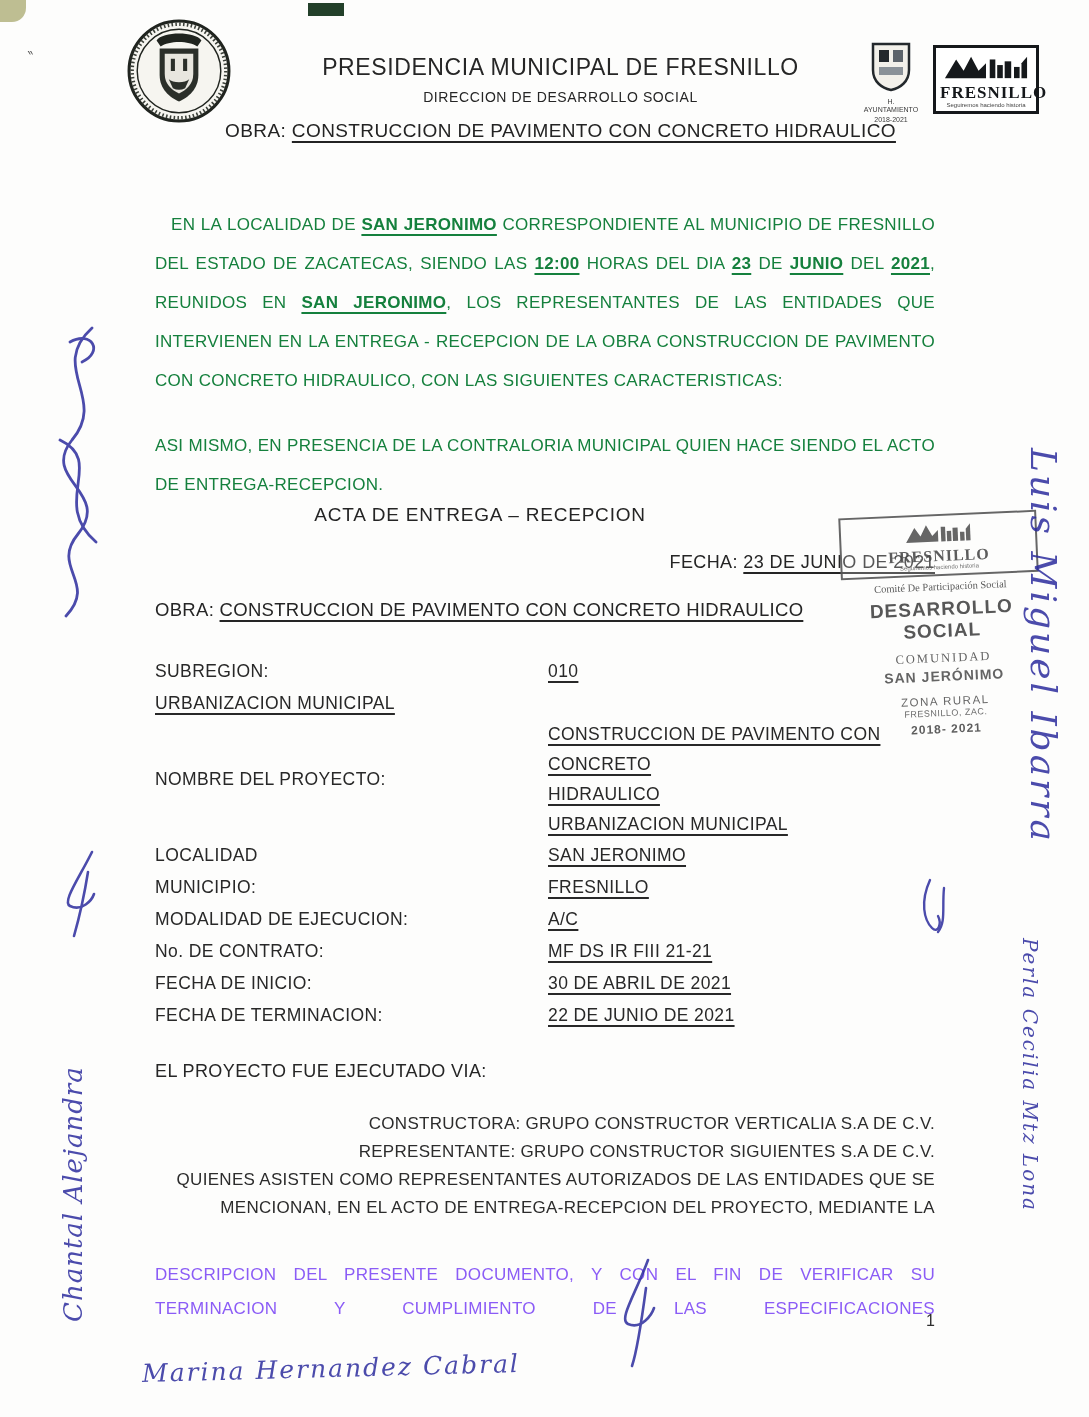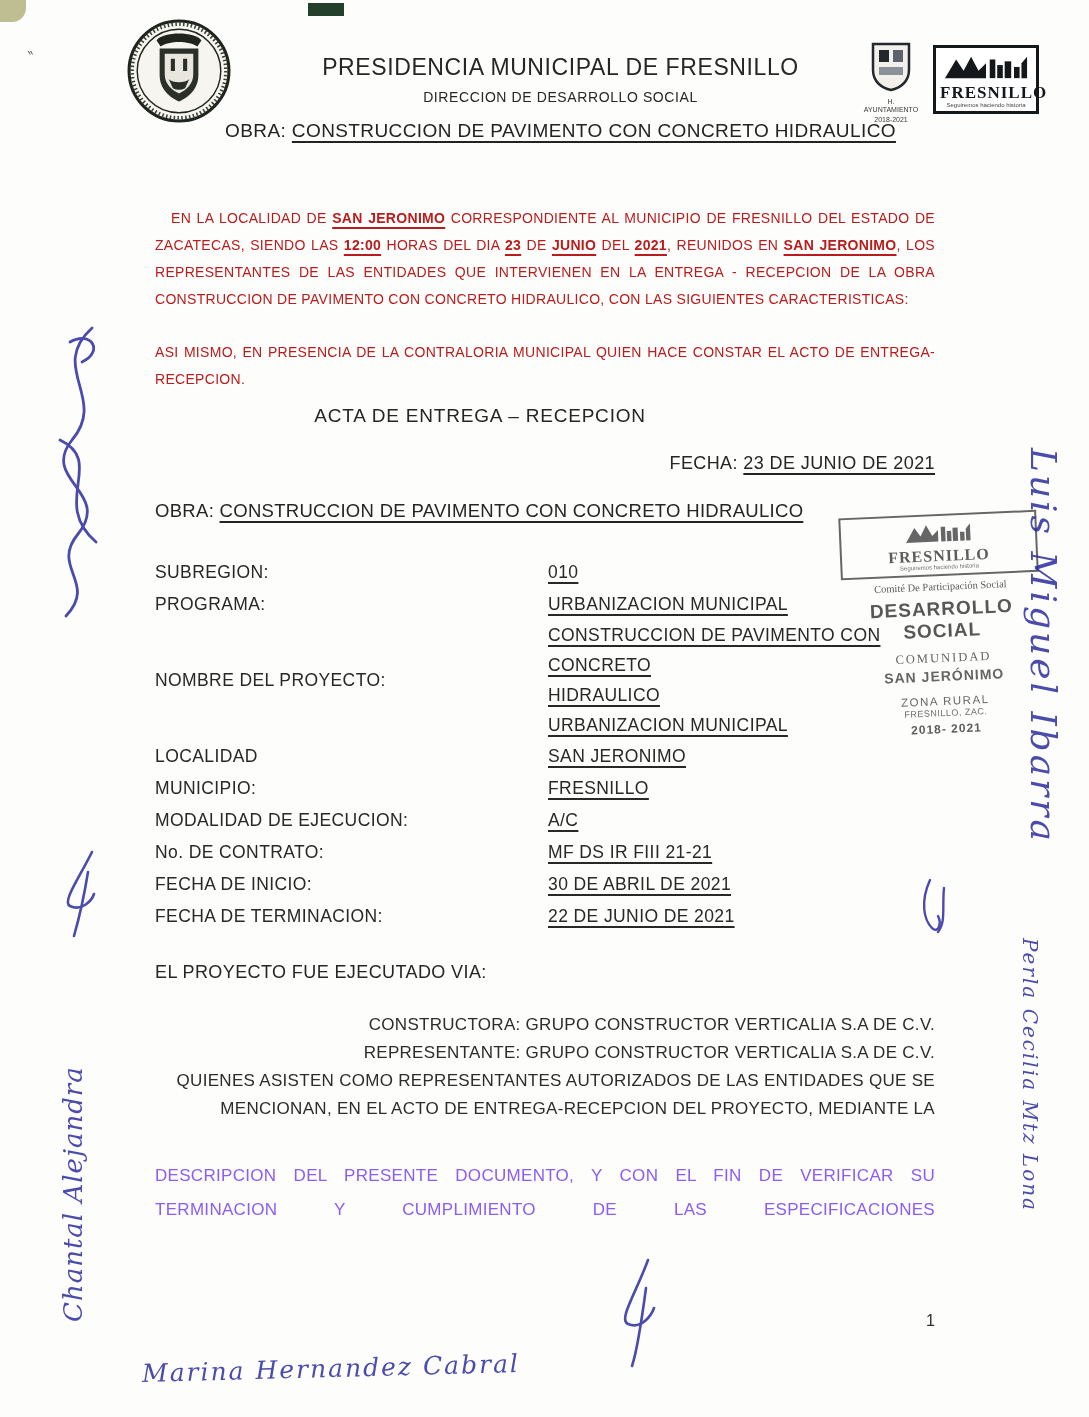--- a/index.html
+++ b/index.html
@@ -22,25 +22,25 @@
   .crest-wrap { position:absolute; left:860px; top:40px; width:62px; text-align:center; }
   .crest-caption { font-size:7px; line-height:8px; color:#3a3a3a; margin-top:2px; }
   .fres-logo { position:absolute; left:933px; top:45px; width:106px; border:3px solid #15181b;
                background:#fff; padding:4px 4px 2px 4px; text-align:center; }
   .fres-name { font-family:"Liberation Serif", serif; font-weight:700; font-size:17px;
                letter-spacing:1px; color:#15181b; line-height:18px; }
   .fres-tag { font-size:6px; color:#444; line-height:7px; }
 
   
   .main { position:absolute; left:155px; top:205px; width:780px; }
-  .para { font-size:14px; line-height:27px; letter-spacing:0.3px; text-align:justify; color:#b91c1c; }
+  .para { font-size:17px; line-height:39px; letter-spacing:0.3px; text-align:justify; color:#15803d; }
   .intro { text-indent:16px; }
   .u { font-weight:700; text-decoration:underline; text-underline-offset:4px; text-decoration-thickness:2px; }
   .p2 { margin-top:26px; }
-  .acta { margin-top:12px; text-align:center; padding-right:130px; font-size:19px; letter-spacing:0.8px; color:#252525; }
+  .acta { margin-top:0; text-align:center; padding-right:130px; font-size:19px; letter-spacing:0.8px; color:#252525; }
   .fecha-line { margin-top:26px; text-align:right; font-size:18px; letter-spacing:0.4px; color:#252525; }
   .fecha-line .uv, .obra-line .uv { text-decoration:underline; text-underline-offset:4px; text-decoration-thickness:2px; }
   .obra-line { margin-top:26px; font-size:18.5px; letter-spacing:0.3px; color:#252525; }
 
   
   .fields { margin-top:34px; font-size:17.5px; letter-spacing:0.4px; color:#282828; }
   .frow { display:flex; line-height:32px; }
   .frow .lbl { width:393px; flex:none; }
   .frow .val { flex:1; }
   .uv2 { text-decoration:underline; text-underline-offset:4px; text-decoration-thickness:2px; }
@@ -137,41 +137,40 @@
       <path d="M84 28 V12 l6 -7 v23 z" fill="#15181b"></path>
     </svg>
     <div class="fres-name">FRESNILLO</div>
     <div class="fres-tag">Seguiremos haciendo historia</div>
   </div>
 
   <div class="main">
 
     <p class="para intro"><span>EN LA LOCALIDAD DE </span><span class="u">SAN JERONIMO</span><span> CORRESPONDIENTE AL MUNICIPIO DE FRESNILLO DEL ESTADO DE ZACATECAS, SIENDO LAS </span><span class="u">12:00</span><span> HORAS DEL DIA </span><span class="u">23</span><span> DE </span><span class="u">JUNIO</span><span> DEL </span><span class="u">2021</span><span>, REUNIDOS EN </span><span class="u">SAN JERONIMO</span><span>, LOS REPRESENTANTES DE LAS ENTIDADES QUE INTERVIENEN EN LA ENTREGA - RECEPCION DE LA OBRA CONSTRUCCION DE PAVIMENTO CON CONCRETO HIDRAULICO, CON LAS SIGUIENTES CARACTERISTICAS:</span></p>
 
-    <p class="para p2">ASI MISMO, EN PRESENCIA DE LA CONTRALORIA MUNICIPAL QUIEN HACE CONSTAR EL ACTO DE ENTREGA-RECEPCION.</p>
+    <p class="para p2">ASI MISMO, EN PRESENCIA DE LA CONTRALORIA MUNICIPAL QUIEN HACE SIENDO EL ACTO DE ENTREGA-RECEPCION.</p>
 
     <div class="acta">ACTA DE ENTREGA – RECEPCION</div>
 
     <div class="fecha-line">
       <span>FECHA:</span>
       <span class="uv">23 DE JUNIO DE 2021</span>
     </div>
 
     <div class="obra-line">
       <span>OBRA:</span>
       <span class="uv">CONSTRUCCION DE PAVIMENTO CON CONCRETO HIDRAULICO</span>
     </div>
 
     <div class="fields">
       <div class="frow">
         <div class="lbl">SUBREGION:</div>
         <div class="val"><span class="uv2">010</span></div>
       </div>
       <div class="frow">
-        <div class="lbl">PROGRAMA:</div>
         <div class="val"><span class="uv2">URBANIZACION MUNICIPAL</span></div>
       </div>
       <div class="frow project">
         <div class="lbl">NOMBRE DEL PROYECTO:</div>
         <div class="plines">
           <div class="pline"><span class="uv2">CONSTRUCCION DE PAVIMENTO CON</span></div>
           <div class="pline split">
             <span class="uv2">CONCRETO</span>
             <span class="uv2">HIDRAULICO</span>
           </div>
@@ -201,21 +200,21 @@
       <div class="frow">
         <div class="lbl">FECHA DE TERMINACION:</div>
         <div class="val"><span class="uv2">22 DE JUNIO DE 2021</span></div>
       </div>
     </div>
 
     <div class="ejec">EL PROYECTO FUE EJECUTADO VIA:</div>
 
     <div class="constructora">
       <div>CONSTRUCTORA: GRUPO CONSTRUCTOR VERTICALIA S.A DE C.V.</div>
-      <div>REPRESENTANTE: GRUPO CONSTRUCTOR VERTICALIA S.A DE C.V.</div>
+      <div>REPRESENTANTE: GRUPO CONSTRUCTOR SIGUIENTES S.A DE C.V.</div>
       <div> QUIENES ASISTEN COMO REPRESENTANTES AUTORIZADOS DE LAS ENTIDADES QUE SE MENCIONAN, EN EL ACTO DE ENTREGA-RECEPCION DEL PROYECTO, MEDIANTE LA</div>
     </div>
 
     <p class="descripcion">DESCRIPCION DEL PRESENTE DOCUMENTO, Y CON EL FIN DE VERIFICAR SU TERMINACION Y CUMPLIMIENTO DE LAS ESPECIFICACIONES</p>
   </div>
 
   <div class="stamp">
     <div class="stamp-box">
       <svg width="80" height="22" viewBox="0 0 92 30">
         <path d="M2 28 L14 8 L22 20 L30 5 L38 20 L46 12 L46 28 Z" fill="#5a5a5a"></path>

